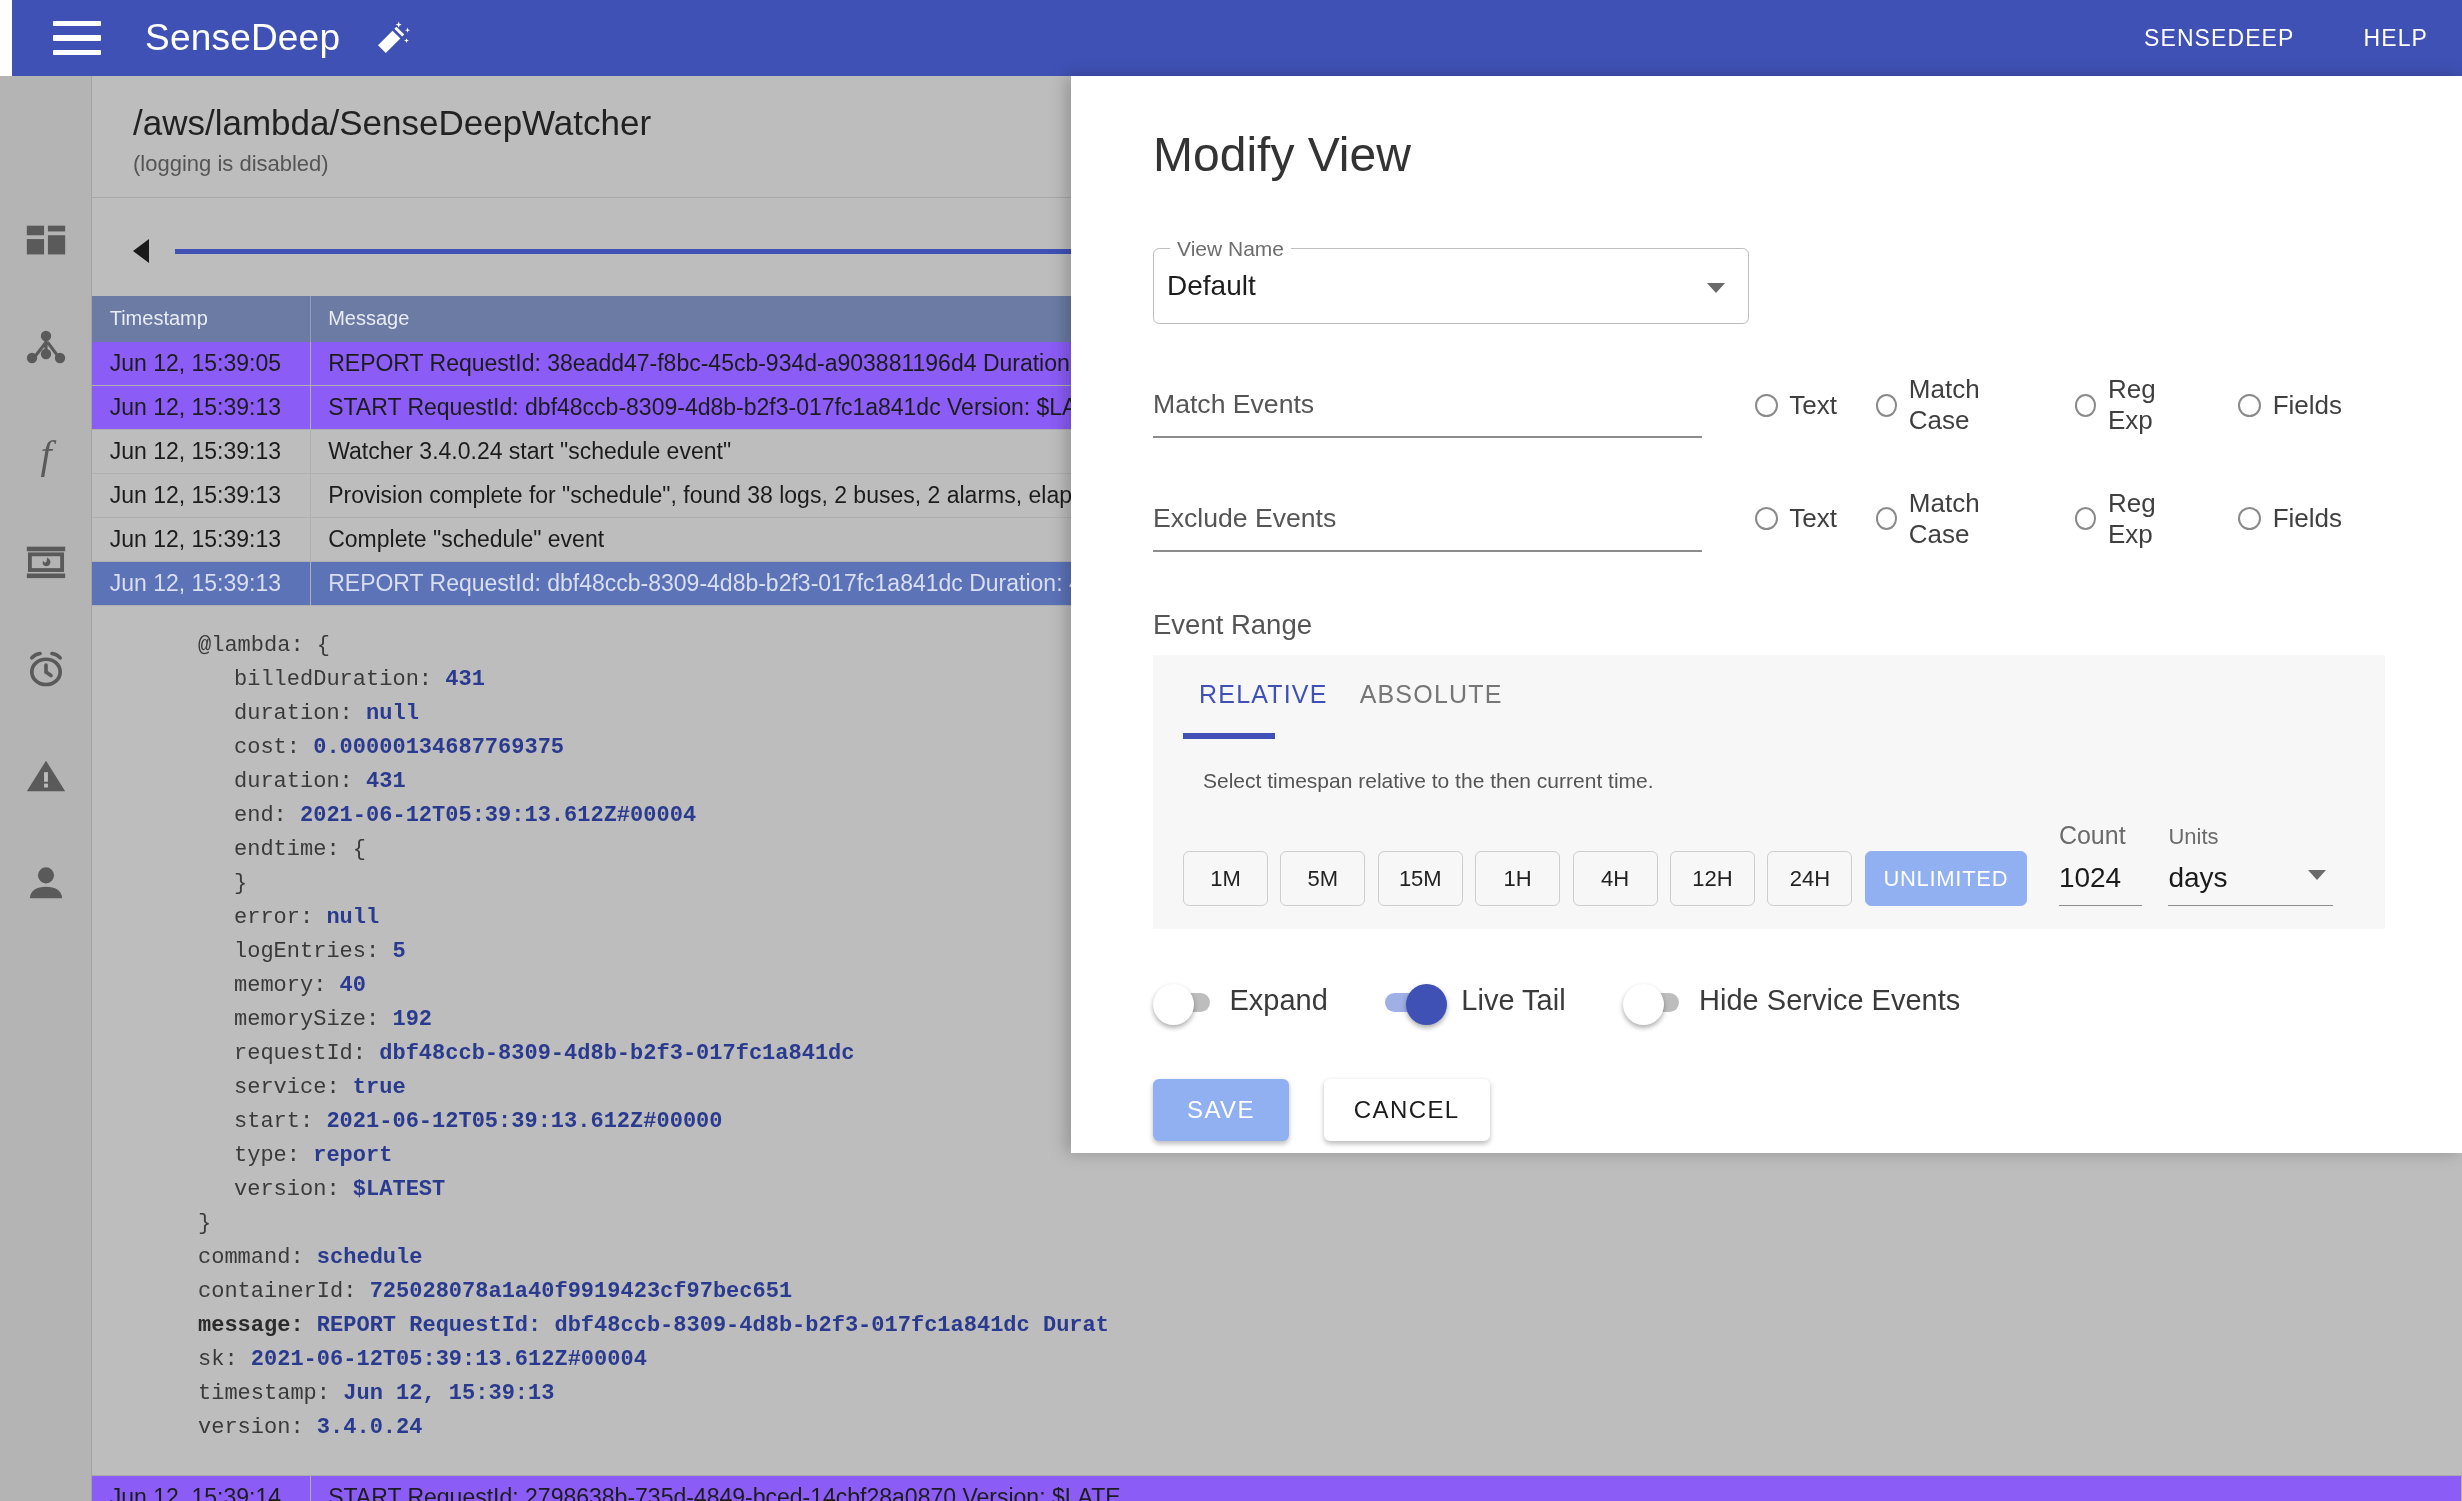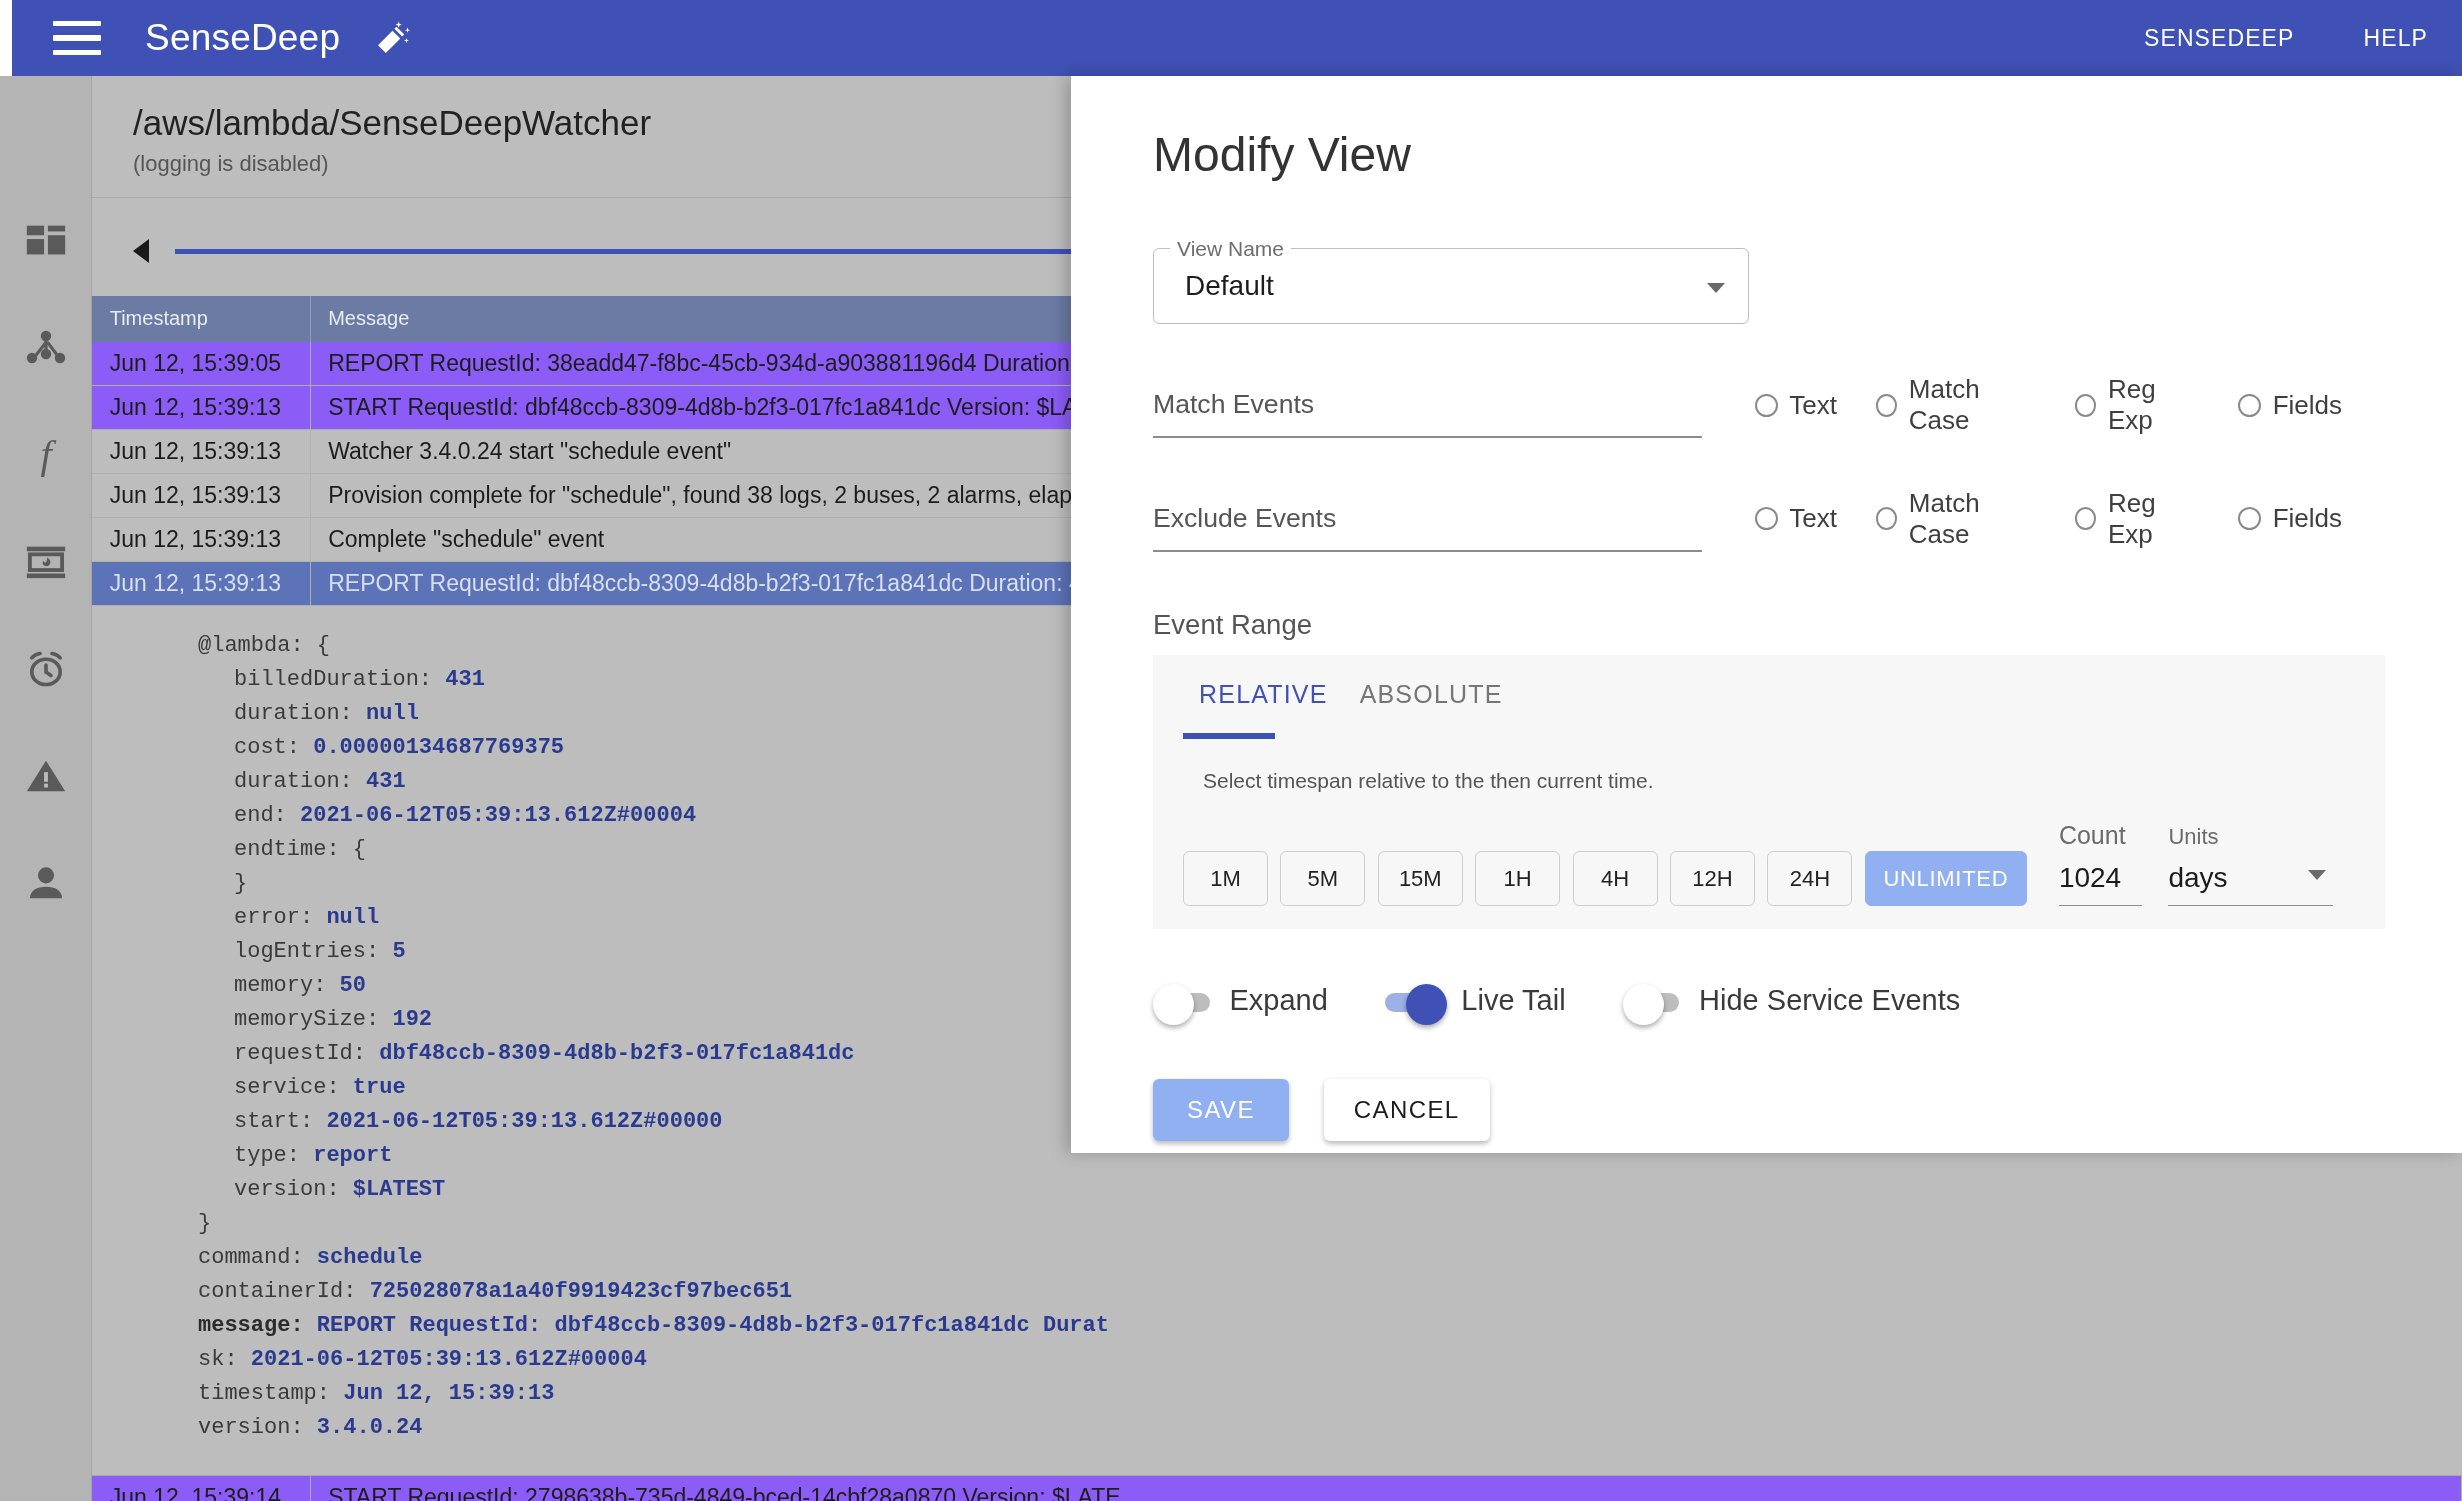--- a/index.html
+++ b/index.html
@@ -101,21 +101,21 @@
     background: #fff; z-index: 60;
     box-shadow: -5.3px 0 16px rgba(0,0,0,0.22);
     padding: 51px 82px 0 82px;
   }
   .drawer h2 { font-size: 48px; font-weight: 400; color: #333; margin-bottom: 66px; }
 
   
   .field-outlined {
     position: relative; width: 596px; height: 76px;
     border: 1.8px solid #bdbdbd; border-radius: 6.2px;
-    display:flex; align-items:center; padding: 0 31px; cursor: pointer;
+    display:flex; align-items:center; padding: 0 13px; cursor: pointer;
   }
   .field-outlined .legend {
     position:absolute; top: -12.4px; left: 16px; background:#fff; padding: 0 7px;
     font-size: 21px; color: #6d6d6d;
   }
   .field-outlined .value { font-size: 28px; color: #1d1d1d; }
   .caret {
     position:absolute; right: 23px; top: 50%; margin-top:-3.5px;
     width:0;height:0;border-left:9.8px solid transparent;border-right:9.8px solid transparent;
     border-top: 10.6px solid #6a6a6a;
@@ -313,21 +313,21 @@
           <div class="ln" style="padding-left: 106px;"><span class="k">@lambda: {</span></div>
           <div class="ln" style="padding-left: 142px;"><span class="k">billedDuration:</span><span class="v"> 431</span></div>
           <div class="ln" style="padding-left: 142px;"><span class="k">duration:</span><span class="v"> null</span></div>
           <div class="ln" style="padding-left: 142px;"><span class="k">cost:</span><span class="v"> 0.00000134687769375</span></div>
           <div class="ln" style="padding-left: 142px;"><span class="k">duration:</span><span class="v"> 431</span></div>
           <div class="ln" style="padding-left: 142px;"><span class="k">end:</span><span class="v"> 2021-06-12T05:39:13.612Z#00004</span></div>
           <div class="ln" style="padding-left: 142px;"><span class="k">endtime: {</span></div>
           <div class="ln" style="padding-left: 142px;"><span class="k">}</span></div>
           <div class="ln" style="padding-left: 142px;"><span class="k">error:</span><span class="v"> null</span></div>
           <div class="ln" style="padding-left: 142px;"><span class="k">logEntries:</span><span class="v"> 5</span></div>
-          <div class="ln" style="padding-left: 142px;"><span class="k">memory:</span><span class="v"> 50</span></div>
+          <div class="ln" style="padding-left: 142px;"><span class="k">memory:</span><span class="v"> 40</span></div>
           <div class="ln" style="padding-left: 142px;"><span class="k">memorySize:</span><span class="v"> 192</span></div>
           <div class="ln" style="padding-left: 142px;"><span class="k">requestId:</span><span class="v"> dbf48ccb-8309-4d8b-b2f3-017fc1a841dc</span></div>
           <div class="ln" style="padding-left: 142px;"><span class="k">service:</span><span class="v"> true</span></div>
           <div class="ln" style="padding-left: 142px;"><span class="k">start:</span><span class="v"> 2021-06-12T05:39:13.612Z#00000</span></div>
           <div class="ln" style="padding-left: 142px;"><span class="k">type:</span><span class="v"> report</span></div>
           <div class="ln" style="padding-left: 142px;"><span class="k">version:</span><span class="v"> $LATEST</span></div>
           <div class="ln" style="padding-left: 106px;"><span class="k">}</span></div>
           <div class="ln" style="padding-left: 106px;"><span class="k">command:</span><span class="v"> schedule</span></div>
           <div class="ln" style="padding-left: 106px;"><span class="k">containerId:</span><span class="v"> 725028078a1a40f9919423cf97bec651</span></div>
           <div class="ln" style="padding-left: 106px;"><span class="kb">message:</span><span class="v"> REPORT RequestId: dbf48ccb-8309-4d8b-b2f3-017fc1a841dc Durat</span></div>

